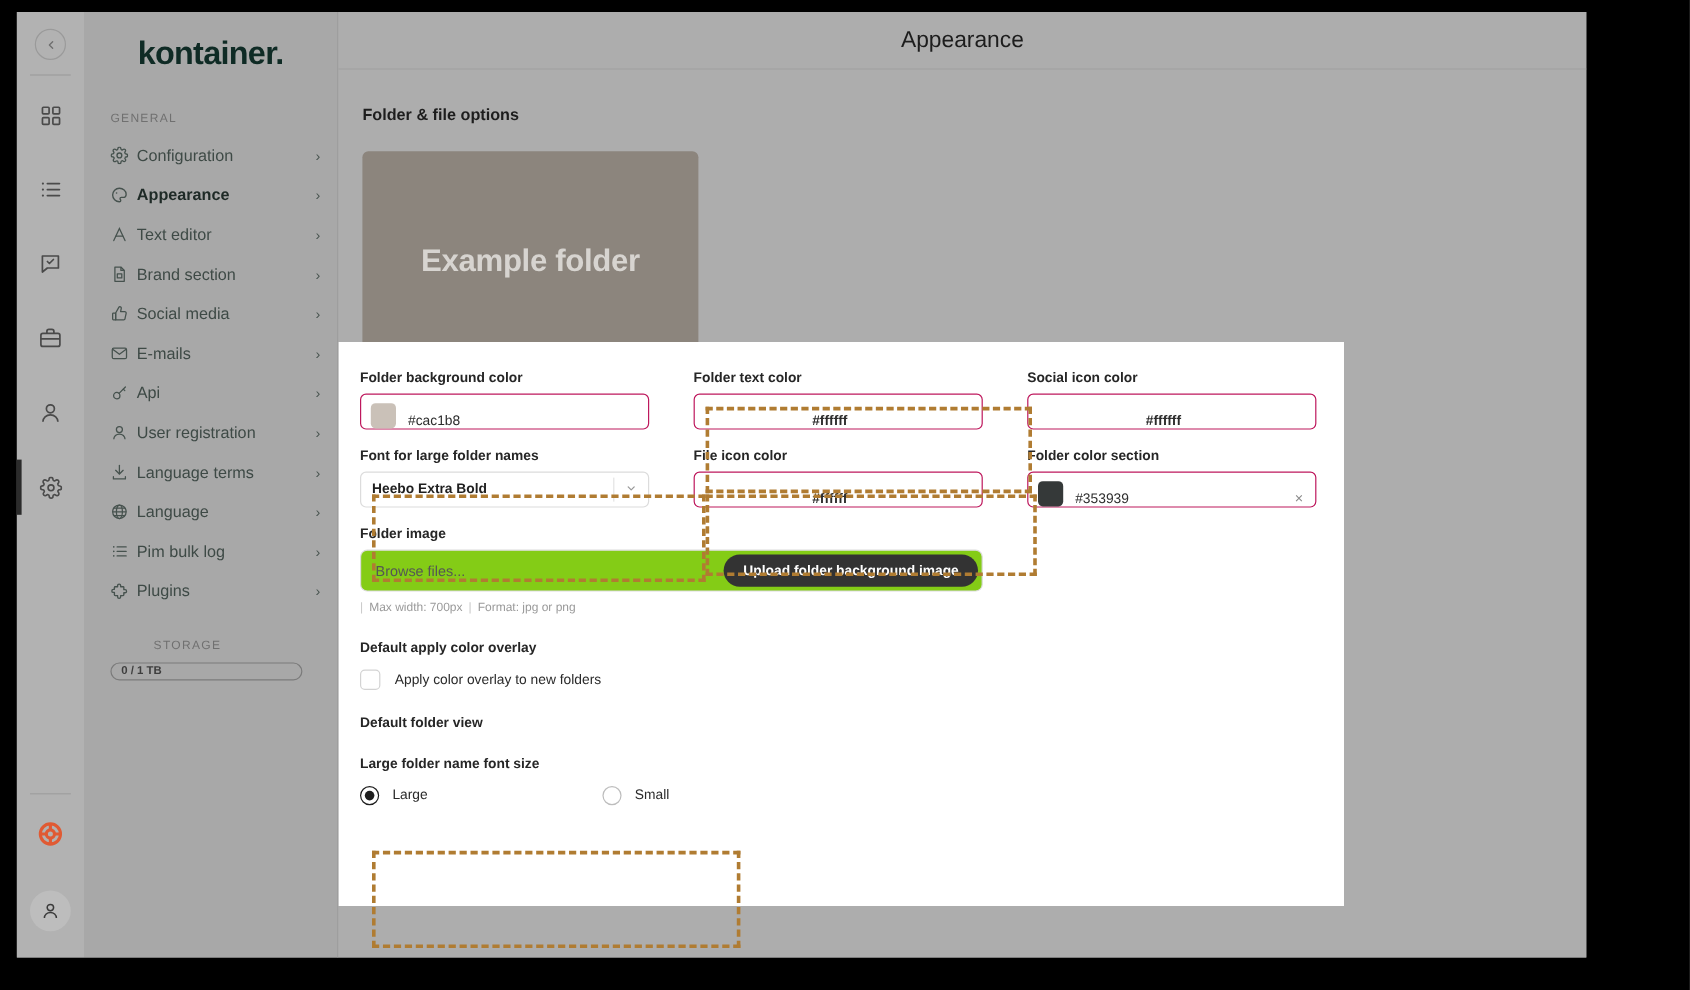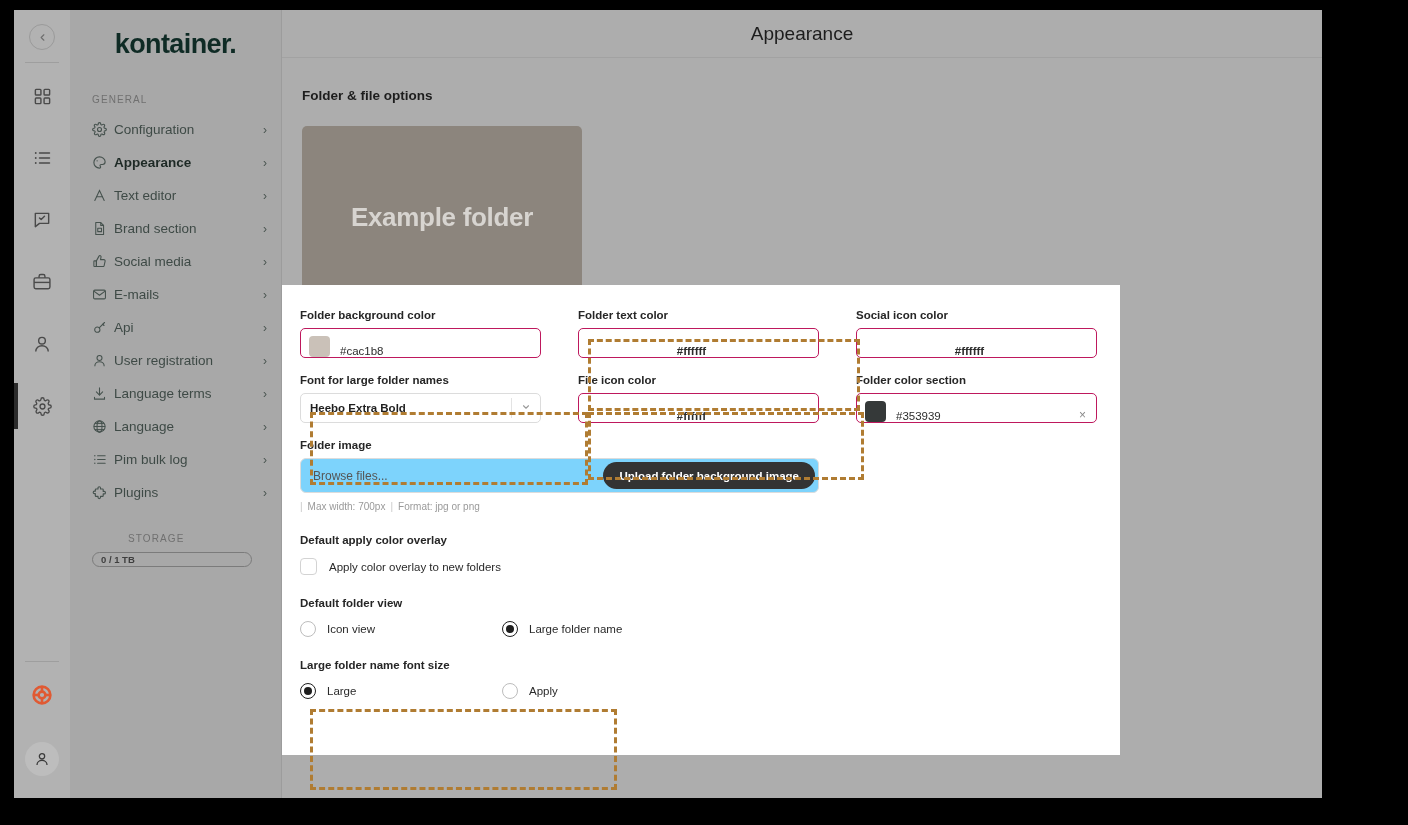--- a/index.html
+++ b/index.html
@@ -240,21 +240,21 @@
   #folder-image-block { padding: 0 18px; }
   #folder-image-label {
     font-size: 11.5px; font-weight: 700; color: #262626; margin-bottom: 7px;
   }
   #file-picker {
     width: 519px; height: 35px;
     border: 1px solid #dcdcdc;
     border-radius: 6px;
     display: flex; align-items: center;
     padding: 0 3px 0 12px;
-    background: #7dd3fc;
+    background: #84cc16;
   }
   #browse-text { flex: 1 1 auto; font-size: 12px; color: #555; cursor: pointer; }
   #upload-btn {
     background: #333333;
     color: #fff;
     font-size: 11.5px;
     font-weight: 700;
     border-radius: 16px;
     height: 27px;
     padding: 0 16px;
@@ -632,40 +632,30 @@
           </div>
         </div>
 
         <div class="block-title">Default apply color overlay</div>
         <div class="checkbox-row">
           <span class="chk"></span>
           <span class="chk-label">Apply color overlay to new folders</span>
         </div>
 
         <div class="block-title">Default folder view</div>
-        <div class="radio-row">
-          <span class="radio-opt">
-            <span class="radio"></span>
-            <span class="radio-label">Icon view</span>
-          </span>
-          <span class="radio-opt">
-            <span class="radio on"></span>
-            <span class="radio-label">Large folder name</span>
-          </span>
-        </div>
 
         <div class="block-title">Large folder name font size</div>
         <div class="radio-row">
           <span class="radio-opt">
             <span class="radio on"></span>
             <span class="radio-label">Large</span>
           </span>
           <span class="radio-opt">
             <span class="radio"></span>
-            <span class="radio-label">Apply</span>
+            <span class="radio-label">Small</span>
           </span>
         </div>
 
       </div>
     </div>
   </div>
 </div>
 
 <div id="highlight-layer">
     <div class="hl" style="left: 588px; top: 339px; width: 272px; height: 72px; border-color: rgb(176, 124, 50);"></div>

